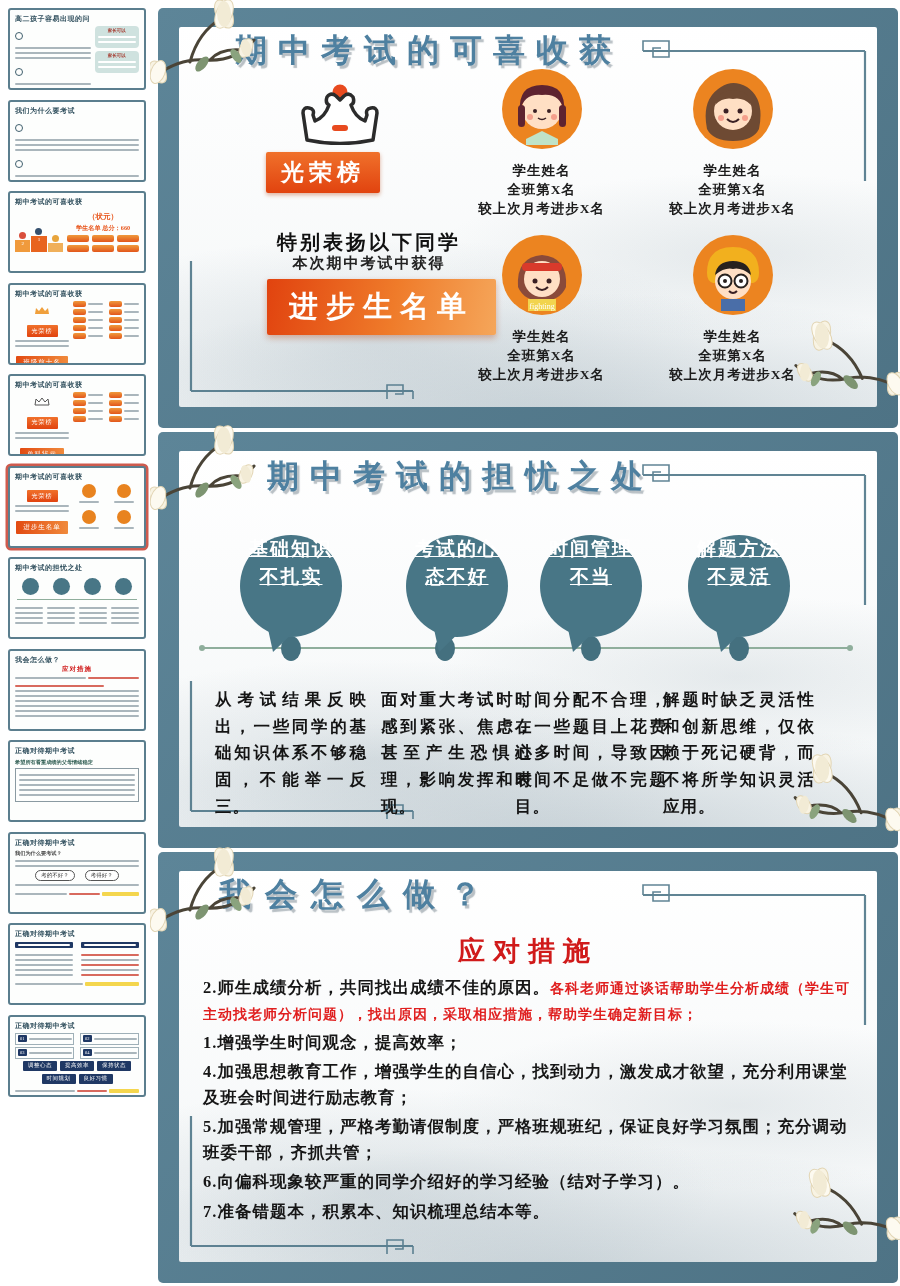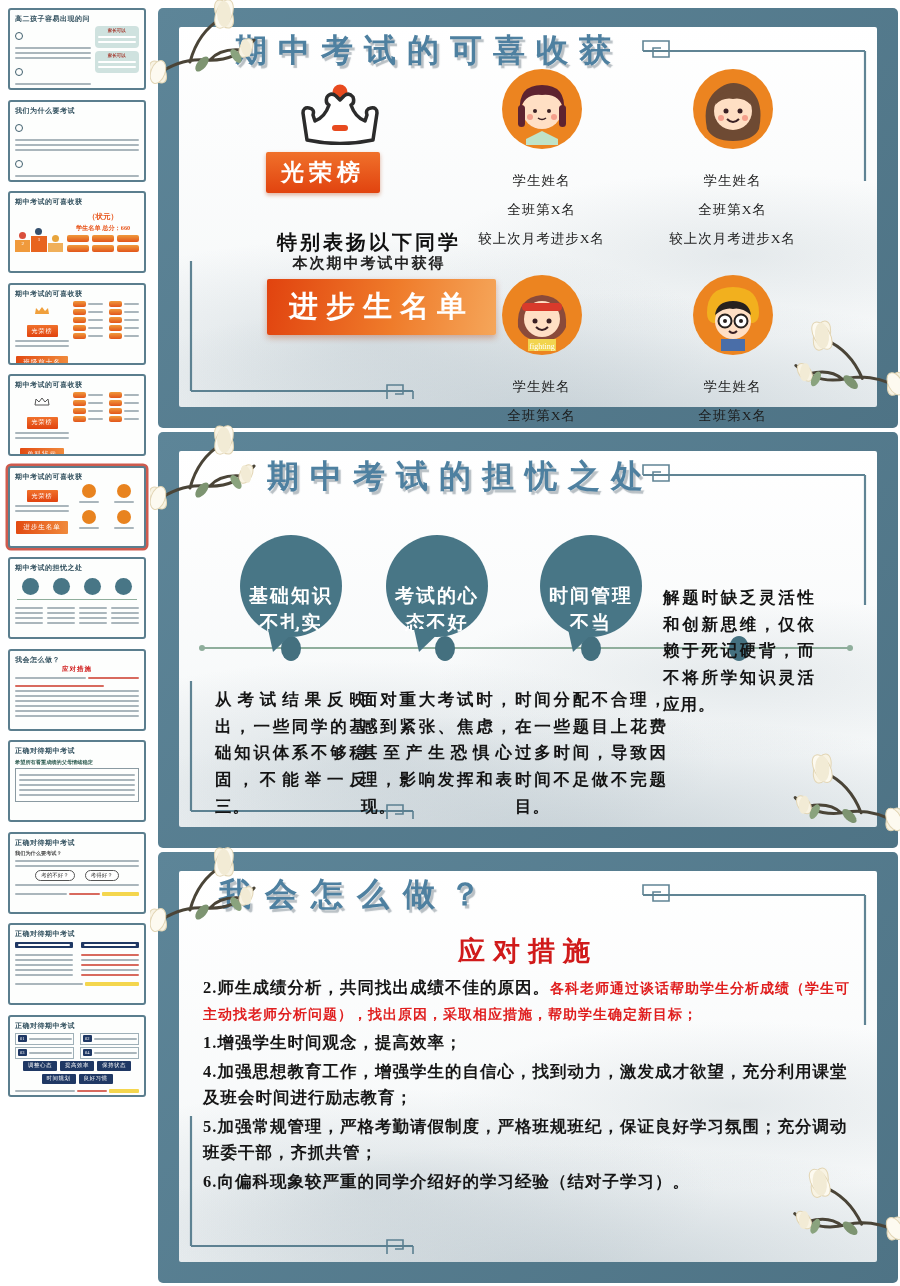--- a/index.html
+++ b/index.html
@@ -66,28 +66,28 @@
      box-shadow:0 2px 4px rgba(180,60,10,.4);}
   .praise1{position:absolute;left:40px;top:182px;width:300px;text-align:center;font-size:20px;font-weight:bold;letter-spacing:3px;color:#111;}
   .praise2{position:absolute;left:40px;top:212px;width:300px;text-align:center;font-size:15px;font-weight:bold;letter-spacing:2px;color:#222;}
   .banner{position:absolute;left:88px;top:252px;background:linear-gradient(100deg,#e1430f,#ef7b2a 55%,#f5a65a);
      color:#fff;font-size:29px;font-weight:bold;letter-spacing:8px;padding:8px 22px;border-radius:2px;
      box-shadow:0 3px 6px rgba(180,60,10,.35);}
   .crown{position:absolute;left:106px;top:56px;}
   .students{position:absolute;left:272px;top:42px;width:372px;display:grid;
             grid-template-columns:1fr 1fr;gap:16px 10px;justify-items:center;}
   .student{text-align:center;}
-  .student p{margin:11px 0;font-size:13.5px;font-weight:400;color:#1c1c1c;letter-spacing:1px;}
+  .student p{margin:1px 0;font-size:13.5px;font-weight:700;color:#1c1c1c;letter-spacing:1px;}
   .student .av{margin-bottom:8px;}
 
   
   .concern-col{position:absolute;top:84px;width:152px;}
   .bubble{position:relative;width:102px;height:102px;border-radius:50%;background:#487686;margin:0 auto;
-          display:flex;align-items:flex-end;justify-content:center;text-align:center;
-          color:#fff;font-size:19px;font-weight:bold;letter-spacing:2px;line-height:1.45;}
+          display:flex;align-items:flex-start;justify-content:center;text-align:center;
+          color:#fff;font-size:19px;font-weight:bold;letter-spacing:2px;line-height:1.45;text-decoration:underline;}
   .bubble span{width:86px;}
   .bubble::after{content:"";position:absolute;bottom:-15px;left:28px;width:0;height:0;
           border-left:5px solid transparent;border-right:24px solid transparent;border-top:23px solid #487686;}
   .concern-desc{margin-top:50px;font-size:16.5px;font-weight:bold;line-height:1.62;letter-spacing:1px;color:#141414;text-align:justify;}
   .timeline{position:absolute;left:22px;right:26px;top:196px;height:2px;background:#8fae9c;}
   .timeline::before,.timeline::after{content:"";position:absolute;top:-2px;width:6px;height:6px;border-radius:50%;background:#8fae9c;}
   .timeline::before{left:-2px;} .timeline::after{right:-2px;}
   .t-dot{position:absolute;width:20px;height:25px;border-radius:50%;background:#44707f;top:185px;}
 
   
@@ -636,33 +636,36 @@
       <div class="t-dot" style="left:256px"></div>
       <div class="t-dot" style="left:402px"></div>
       <div class="t-dot" style="left:550px"></div>
 
       <div class="concern-col" style="left:36px">
         <div class="bubble">
             <span>基础知识不扎实</span>
           </div>
         <p class="concern-desc">从考试结果反映出，一些同学的基础知识体系不够稳固，不能举一反三。</p>
       </div>
-      <div class="concern-col" style="left:182px">
+      <div class="concern-col" style="left:202px">
         <div class="bubble">
             <span>考试的心态不好</span>
           </div>
         <p class="concern-desc">面对重大考试时，感到紧张、焦虑，甚至产生恐惧心理，影响发挥和表现。</p>
       </div>
       <div class="concern-col" style="left:336px">
         <div class="bubble">
             <span>时间管理不当</span>
           </div>
         <p class="concern-desc">时间分配不合理，在一些题目上花费过多时间，导致因时间不足做不完题目。</p>
       </div>
       <div class="concern-col" style="left:484px">
+        <div class="bubble">
+            <span>解题方法不灵活</span>
+          </div>
         <p class="concern-desc">解题时缺乏灵活性和创新思维，仅依赖于死记硬背，而不将所学知识灵活应用。</p>
       </div>
     </div>
   </section>
 
   <section class="slide" style="height:431px">
     <svg class="flower" style="left:-8px;top:-6px" width="150" height="110">
         <use href="#magnolia"></use>
       </svg>
     <svg class="flower" style="right:-4px;bottom:-10px;transform:scaleX(-1) rotate(10deg)" width="170" height="125">
@@ -677,16 +680,17 @@
         </svg>
       <h2 class="s-title" style="top:2px;left:40px;letter-spacing:14px">我会怎么做？</h2>
       <h3 class="h-measures">应对措施</h3>
 
       <div class="measures">
         <div class="measure"><span>2.师生成绩分析，共同找出成绩不佳的原因。</span><span class="note">各科老师通过谈话帮助学生分析成绩（学生可主动找老师分析问题），找出原因，采取相应措施，帮助学生确定新目标；</span></div>
         <div class="measure">1.增强学生时间观念，提高效率；</div>
         <div class="measure">4.加强思想教育工作，增强学生的自信心，找到动力，激发成才欲望，充分利用课堂及班会时间进行励志教育；</div>
         <div class="measure">5.加强常规管理，严格考勤请假制度，严格班规班纪，保证良好学习氛围；充分调动班委干部，齐抓共管；</div>
         <div class="measure">6.向偏科现象较严重的同学介绍好的学习经验（结对子学习）。</div>
+        <div class="measure">7.准备错题本，积累本、知识梳理总结本等。</div>
       </div>
     </div>
   </section>
 </main>
 
 </body></html>

